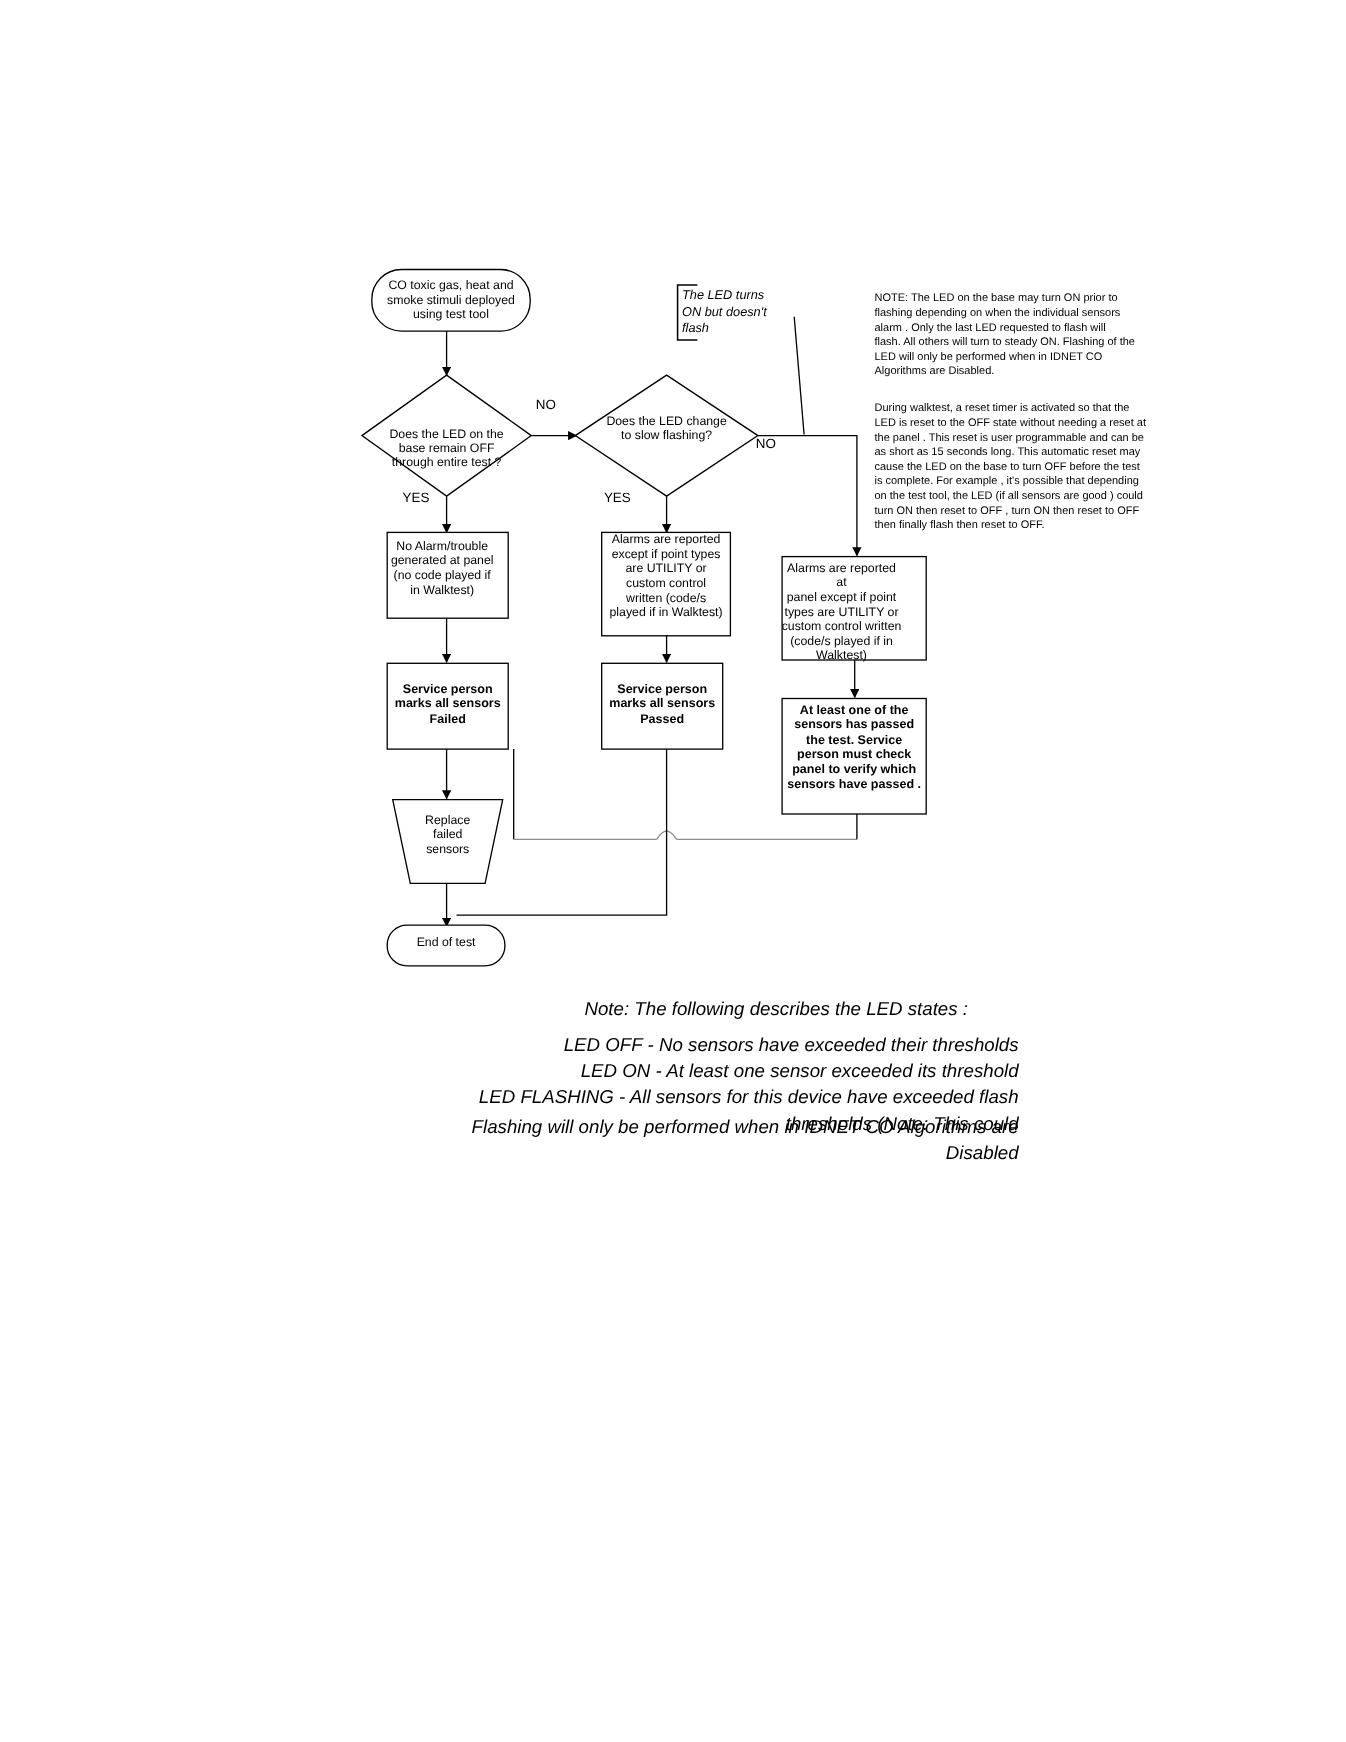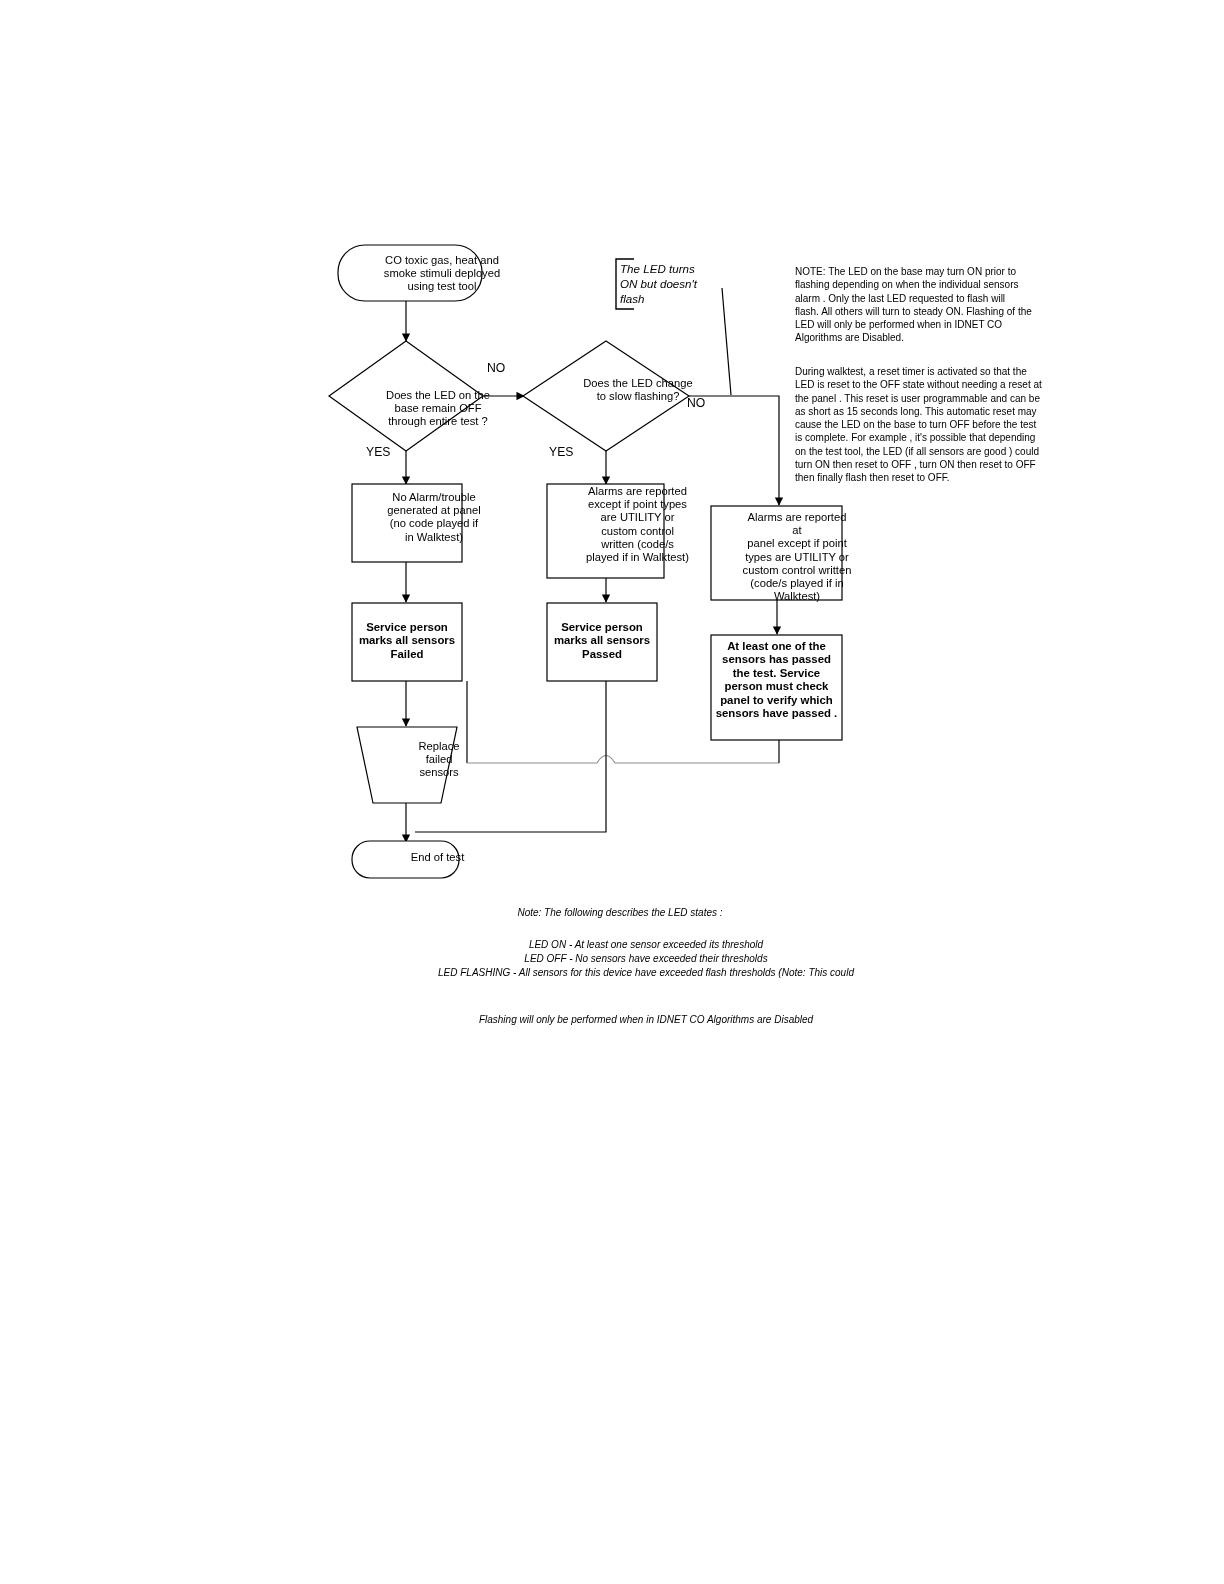--- a/index.html
+++ b/index.html
@@ -7,26 +7,26 @@
        font-family:"Liberation Sans","DejaVu Sans",sans-serif;color:#000;}
   #page{position:absolute;left:0;top:0;width:1224px;height:1584px;}
   svg#flow{position:absolute;left:0;top:0;width:1224px;height:1584px;overflow:visible;}
   .shape{fill:#ffffff;stroke:#000000;stroke-width:1.2;}
   .lnk{stroke:#000000;stroke-width:1.2;fill:none;}
   .lnk-gray{stroke:#8d8d8d;stroke-width:1.2;fill:none;}
   .leader{stroke:#000000;stroke-width:1.2;fill:none;}
   .bracket{stroke:#000000;stroke-width:1.4;fill:none;}
 
   .tx{position:absolute;text-align:center;line-height:1.18;color:#000;}
-  .fs11{font-size:11.2px;padding-left:32px;}
+  .fs11{font-size:11.2px;}
   .fs11b{font-size:11.4px;font-weight:bold;}
   .yn{position:absolute;font-size:12.2px;}
 
   .noteblk{position:absolute;font-size:10px;line-height:1.33;text-align:left;margin-top:32px;}
-  .legend{position:absolute;font-size:10px;font-style:italic;line-height:1.42;text-align:center;}
+  .legend{position:absolute;font-size:17px;font-style:italic;line-height:1.42;text-align:right;}
   .callout{position:absolute;font-size:11.6px;line-height:1.30;text-align:left;font-style:italic;}
 </style>
 </head>
 <body>
 
 <div id="page">
 
   <svg id="flow" viewBox="0 0 1224 1584">
     <defs>
       <marker id="arrow" viewBox="0 0 10 10" refX="9" refY="5" markerWidth="7" markerHeight="7" orient="auto-start-reverse">
@@ -186,20 +186,20 @@
       <div>cause the LED on the base to turn OFF before the test</div>
       <div>is complete.  For example , it's possible that depending</div>
       <div>on the test tool, the LED (if all sensors are good ) could</div>
       <div>turn ON then reset to OFF , turn ON then reset to OFF</div>
       <div>then finally flash then reset to OFF.</div>
     </div>
 
   <div class="legend" style="left:360px;top:906px;width:520px;">Note:  The following describes the LED states :</div>
 
   <div class="legend" style="left:366px;top:938px;width:560px;">
+      <div>LED OFF - No sensors have exceeded their thresholds</div>
       <div>LED ON - At least one sensor exceeded its threshold</div>
-      <div>LED OFF - No sensors have exceeded their thresholds</div>
       <div>LED FLASHING - All sensors for this device have exceeded flash thresholds  (Note: This could</div>
     </div>
 
   <div class="legend" style="left:366px;top:1013px;width:560px;">Flashing will only be performed when in IDNET CO Algorithms are Disabled</div>
 
 </div>
 
 </body></html>

